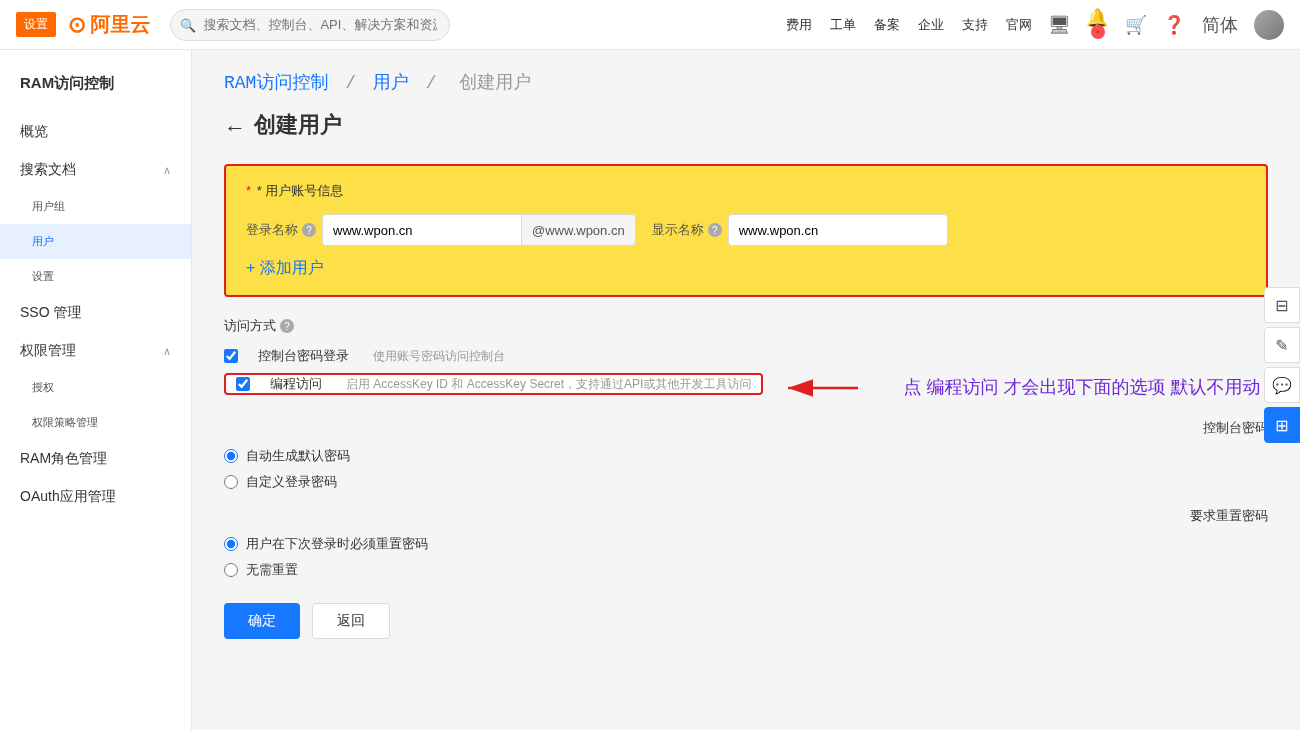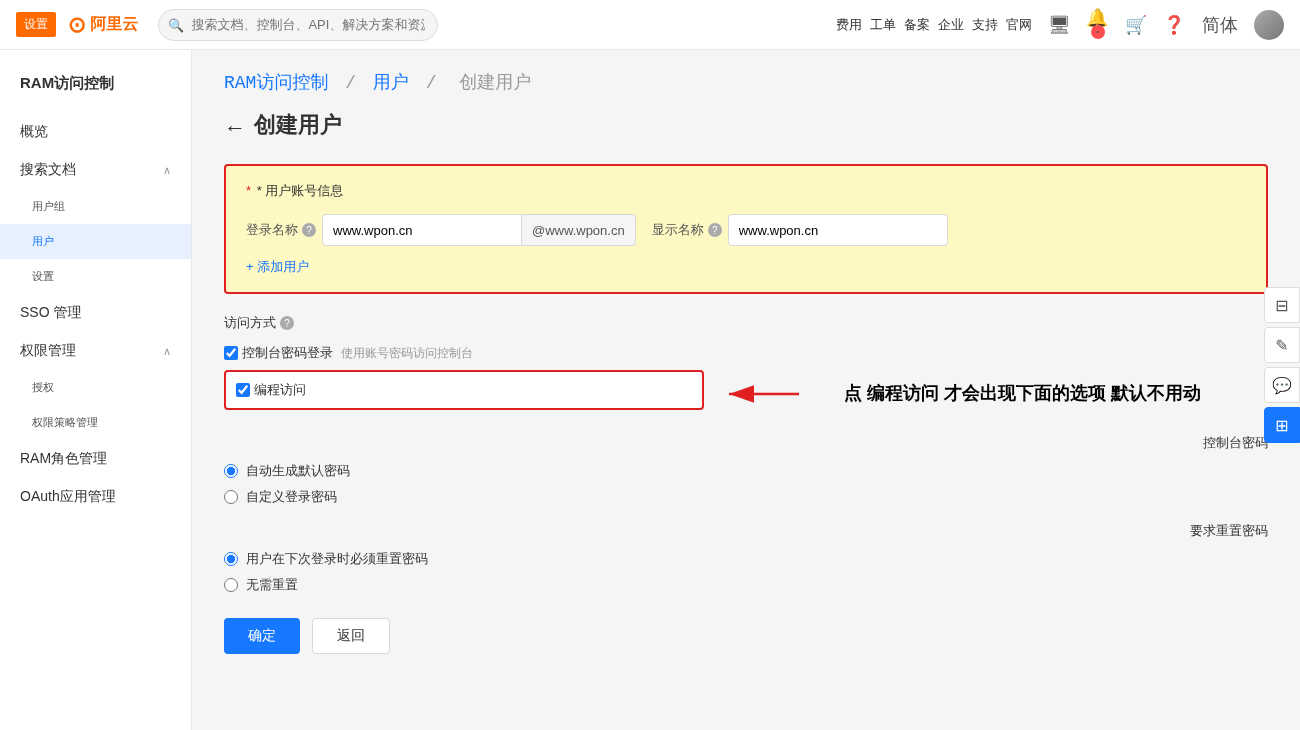--- a/index.html
+++ b/index.html
@@ -58,21 +58,21 @@
       position: absolute;
       left: 10px;
       top: 50%;
       transform: translateY(-50%);
       color: #999;
       font-size: 13px;
     }
     .topnav-links {
       display: flex;
       align-items: center;
-      gap: 8px;
+      gap: 18px;
       font-size: 13px;
       color: #333;
       margin-left: 20px;
       text-align: right;
     }
     .topnav-links span { cursor: pointer; }
     .topnav-icons {
       display: flex;
       align-items: center;
       gap: 16px;
@@ -217,21 +217,21 @@
       gap: 8px;
     }
     .back-arrow { font-size: 22px; cursor: pointer; }
 
     
     .user-info-box {
       border: 2px solid #e02020;
       border-radius: 4px;
       padding: 16px 20px;
       margin-bottom: 20px;
-      background: #fef9c3;
+      background: #fde047;
     }
     .section-label {
       font-size: 13px;
       color: #333;
       margin-bottom: 14px;
       font-weight: 500;
     }
     .required-star { color: #e02020; margin-right: 2px; }
 
     .form-row {
@@ -293,21 +293,21 @@
       height: 32px;
       border: 1px solid #d9d9d9;
       border-radius: 4px;
       padding: 0 10px;
       font-size: 13px;
       outline: none;
     }
 
     .add-user-link {
       color: #1677ff;
-      font-size: 13px;
+      font-size: 16px;
       cursor: pointer;
       display: flex;
       align-items: center;
       gap: 4px;
       margin-top: 4px;
     }
 
     
     .access-section { margin-bottom: 16px; }
     .access-title {
@@ -316,29 +316,29 @@
       margin-bottom: 12px;
       display: flex;
       align-items: center;
       gap: 4px;
     }
 
     
     .checkbox-row {
       display: flex;
       align-items: center;
-      gap: 4px;
+      gap: 20px;
       margin-bottom: 8px;
       font-size: 13px;
       color: #333;
     }
     .checkbox-row.highlighted {
       border: 2px solid #e02020;
       border-radius: 4px;
-      padding: 9px 10px;
+      padding: 0 10px;
       background: #fff;
     }
     .checkbox-row input[type="checkbox"] {
       accent-color: #1677ff;
       width: 14px;
       height: 14px;
     }
     .checkbox-desc {
       color: #999;
       font-size: 12px;
@@ -359,23 +359,23 @@
       color: #333;
     }
     .radio-row input[type="radio"] {
       accent-color: #1677ff;
       width: 14px;
       height: 14px;
     }
 
     
     .annotation-text {
-      color: #000000;
+      color: #6d28d9;
       font-size: 18px;
-      font-weight: bold;
+      font-weight: normal;
       margin-left: 40px;
       line-height: 1.4;
     }
 
     
     .btn-row {
       display: flex;
       gap: 12px;
       margin-top: 24px;
     }
@@ -400,21 +400,21 @@
       height: 36px;
     }
   </style>
 </head>
 <body>
 
 <nav class="topnav">
   <div class="topnav-settings">设置</div>
   <div class="topnav-logo">
     <span class="topnav-logo-icon">⊙</span>
-    <span style="color:#ff6a00;font-weight:bold;font-size:16px;margin-left:4px;">阿里云</span>
+    <span style="color:#ff6a00;font-weight:bold;font-size:20px;margin-left:4px;">阿里云</span>
   </div>
   <div class="topnav-search">
     <span class="topnav-search-icon">🔍</span>
     <input type="text" placeholder="搜索文档、控制台、API、解决方案和资源" style="">
   </div>
   <div class="topnav-links">
     <span>费用</span>
     <span>工单</span>
     <span>备案</span>
     <span>企业</span>
@@ -534,20 +534,21 @@
       <div class="checkbox-row">
         <input type="checkbox" checked="" id="cb-console" style="">
         <label for="cb-console">控制台密码登录</label>
         <span class="checkbox-desc">使用账号密码访问控制台</span>
       </div>
 
       <div style="position:relative; display:flex; align-items:center; gap:20px;">
         <div class="checkbox-row highlighted" style="flex:0 0 auto; min-width:480px;">
           <input type="checkbox" checked="" id="cb-program" style="">
           <label for="cb-program">编程访问</label>
+          <span class="checkbox-desc">启用 AccessKey ID 和 AccessKey Secret，支持通过API或其他开发工具访问</span>
         </div>
 
         <div style="display:flex; align-items:center;">
           <svg width="80" height="30">
             <defs>
               <marker id="arrowhead" markerWidth="10" markerHeight="7" refX="10" refY="3.5" orient="auto">
                 <polygon points="0 0, 10 3.5, 0 7" fill="#e02020"></polygon>
               </marker>
             </defs>
             <line x1="75" y1="15" x2="5" y2="15" stroke="#e02020" stroke-width="2.5" marker-end="url(#arrowhead)"></line>

